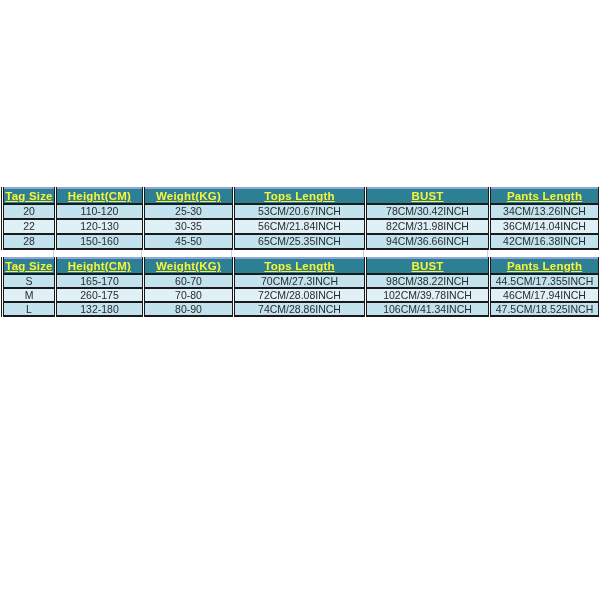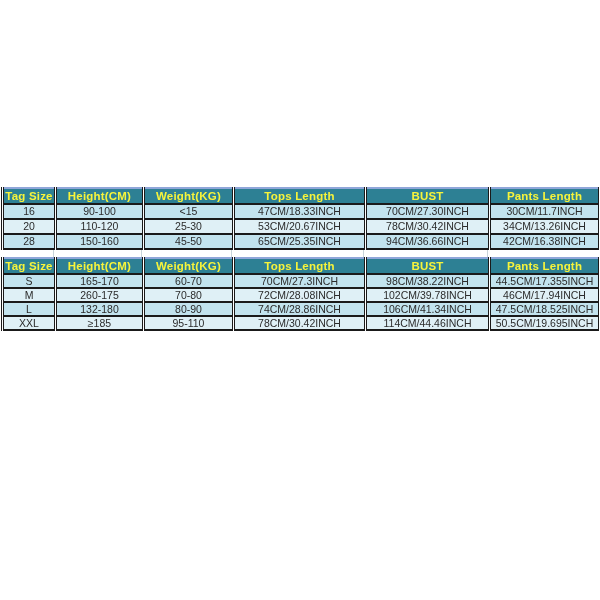--- a/index.html
+++ b/index.html
@@ -39,20 +39,21 @@
     border-left: 3px double var(--border);
     border-right: 3px double var(--border);
     overflow: hidden;
     white-space: nowrap;
   }
   table.size-table th {
     background: var(--header-bg);
     color: var(--header-text);
     font-size: 11.5px;
     font-weight: bold;
+    text-decoration: underline;
     height: 14px;
     line-height: 14px;
     border-top: 2px solid var(--topline);
     letter-spacing: 0.2px;
     margin-top: 28px;
   }
   table.size-table td {
     font-size: 10.5px;
     color: #2b2b2b;
     line-height: 1;
@@ -92,34 +93,34 @@
             <th>Tag Size</th>
             <th>Height(CM)</th>
             <th>Weight(KG)</th>
             <th>Tops Length</th>
             <th>BUST</th>
             <th>Pants Length</th>
           </tr>
         </thead>
         <tbody>
           <tr>
-            <td>16</td>
-            <td>90-100</td>
-            <td>&lt;15</td>
-            <td>47CM/18.33INCH</td>
-            <td>70CM/27.30INCH</td>
-            <td>30CM/11.7INCH</td>
-          </tr>
-          <tr>
             <td>20</td>
             <td>110-120</td>
             <td>25-30</td>
             <td>53CM/20.67INCH</td>
             <td>78CM/30.42INCH</td>
             <td>34CM/13.26INCH</td>
+          </tr>
+          <tr>
+            <td>22</td>
+            <td>120-130</td>
+            <td>30-35</td>
+            <td>56CM/21.84INCH</td>
+            <td>82CM/31.98INCH</td>
+            <td>36CM/14.04INCH</td>
           </tr>
           <tr>
             <td>28</td>
             <td>150-160</td>
             <td>45-50</td>
             <td>65CM/25.35INCH</td>
             <td>94CM/36.66INCH</td>
             <td>42CM/16.38INCH</td>
           </tr>
         </tbody>
@@ -169,24 +170,16 @@
             <td>46CM/17.94INCH</td>
           </tr>
           <tr>
             <td>L</td>
             <td>132-180</td>
             <td>80-90</td>
             <td>74CM/28.86INCH</td>
             <td>106CM/41.34INCH</td>
             <td>47.5CM/18.525INCH</td>
           </tr>
-          <tr>
-            <td>XXL</td>
-            <td>≥185</td>
-            <td>95-110</td>
-            <td>78CM/30.42INCH</td>
-            <td>114CM/44.46INCH</td>
-            <td>50.5CM/19.695INCH</td>
-          </tr>
         </tbody>
       </table>
   </div>
 </div>
 
 </body></html>

